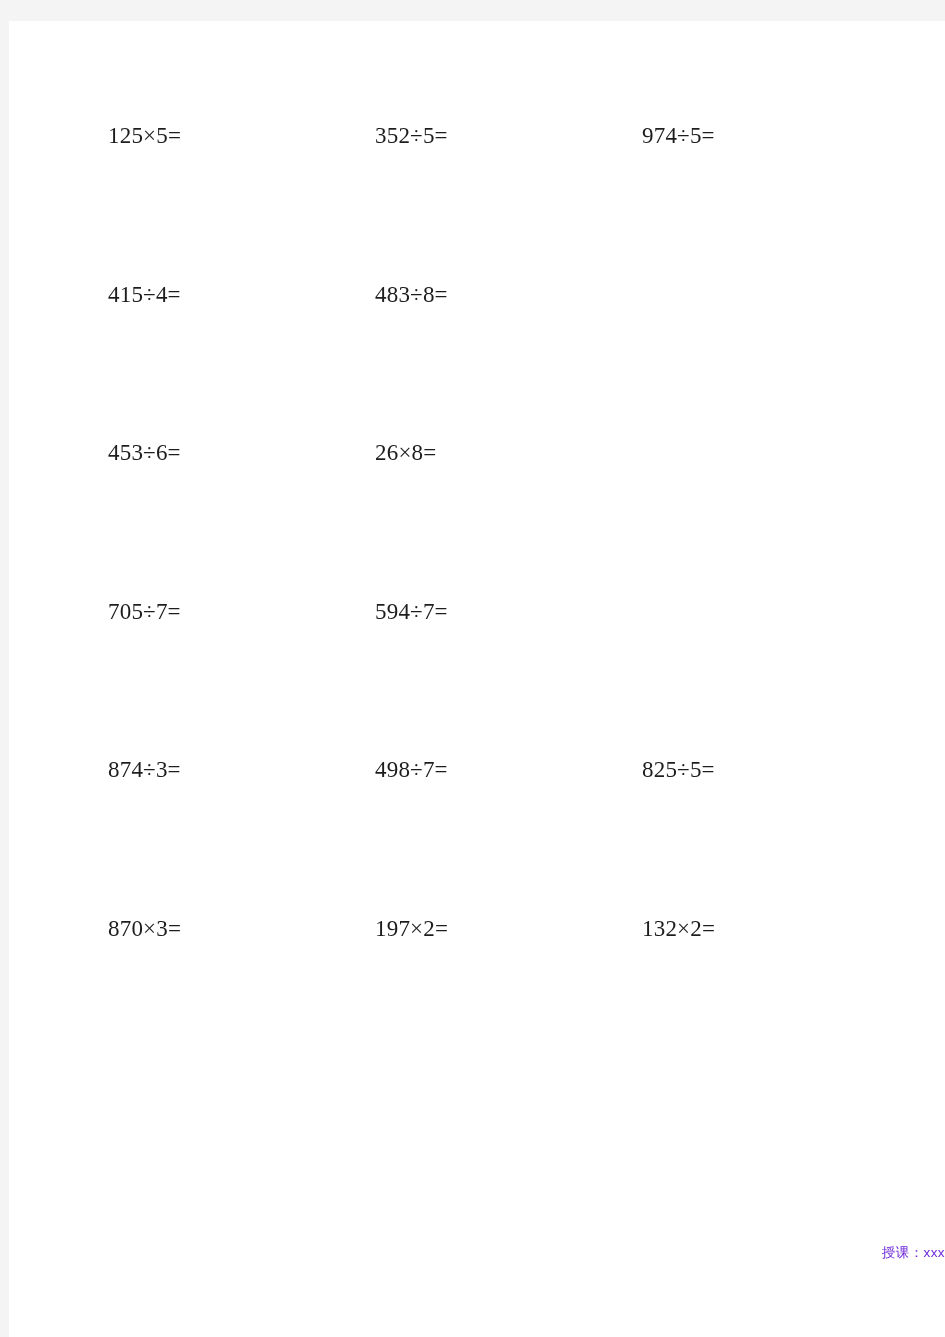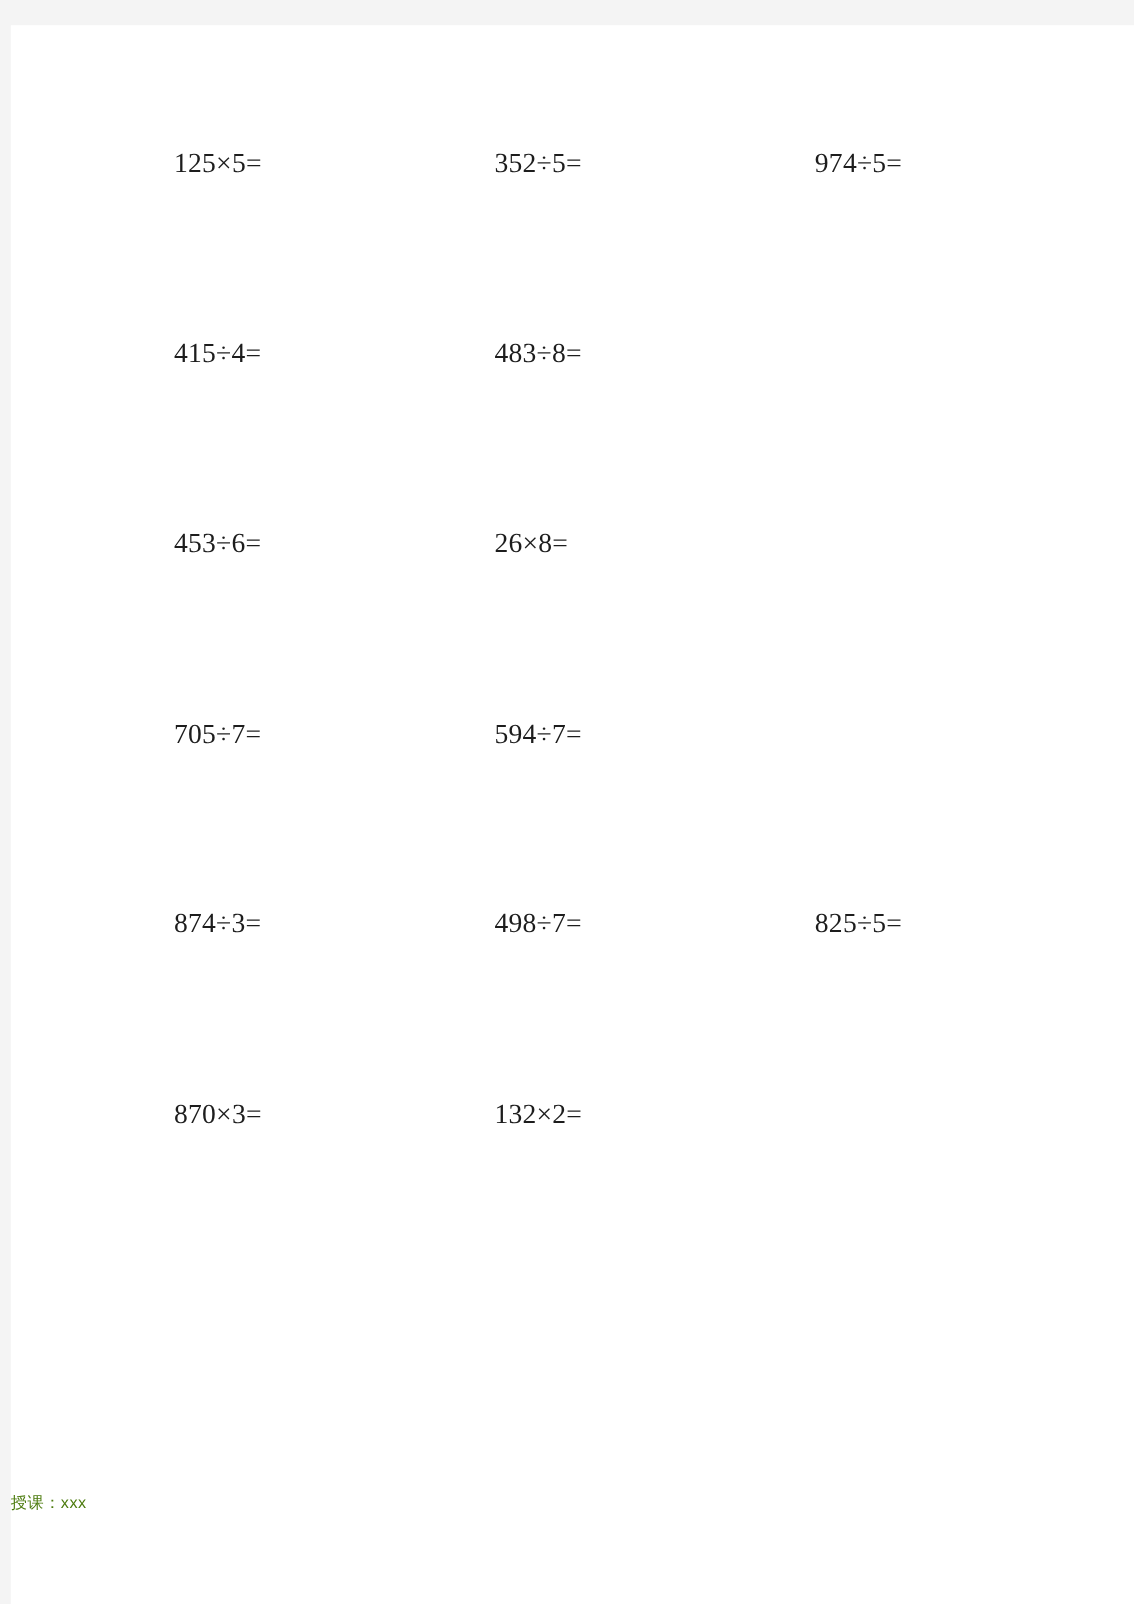--- a/index.html
+++ b/index.html
@@ -57,33 +57,32 @@
     white-space: nowrap;
     letter-spacing: 0.2px;
   }
   .problem-cell.col-3 {
     flex: 0 0 226px;
     width: 226px;
   }
 
   .problem-text {
     display: inline-block;
-    margin-left: 37px;
   }
 
   
   .footer-credit {
     position: absolute;
     left: 0;
     top: 1223px;
     width: 936px;
-    text-align: left;
+    text-align: right;
     font-family: "Liberation Sans", "DejaVu Sans", sans-serif;
     font-size: 13.5px;
-    color: #4d7c0f;
+    color: #6d28d9;
     letter-spacing: 0.4px;
   }
 </style>
 </head>
 <body>
 
 <div id="page">
   <div id="worksheet">
 
     <div class="problem-grid">
@@ -111,20 +110,21 @@
 
 
       <div class="problem-row">
         <div class="problem-cell col-1"><span class="problem-text">874÷3=</span></div>
         <div class="problem-cell col-2"><span class="problem-text">498÷7=</span></div>
         <div class="problem-cell col-3"><span class="problem-text">825÷5=</span></div>
       </div>
 
       <div class="problem-row">
         <div class="problem-cell col-1"><span class="problem-text">870×3=</span></div>
+        <div class="problem-cell col-2"><span class="problem-text">197×2=</span></div>
         <div class="problem-cell col-3"><span class="problem-text">132×2=</span></div>
       </div>
 
     </div>
 
     <div class="footer-credit">授课：xxx</div>
 
   </div>
 </div>
 

